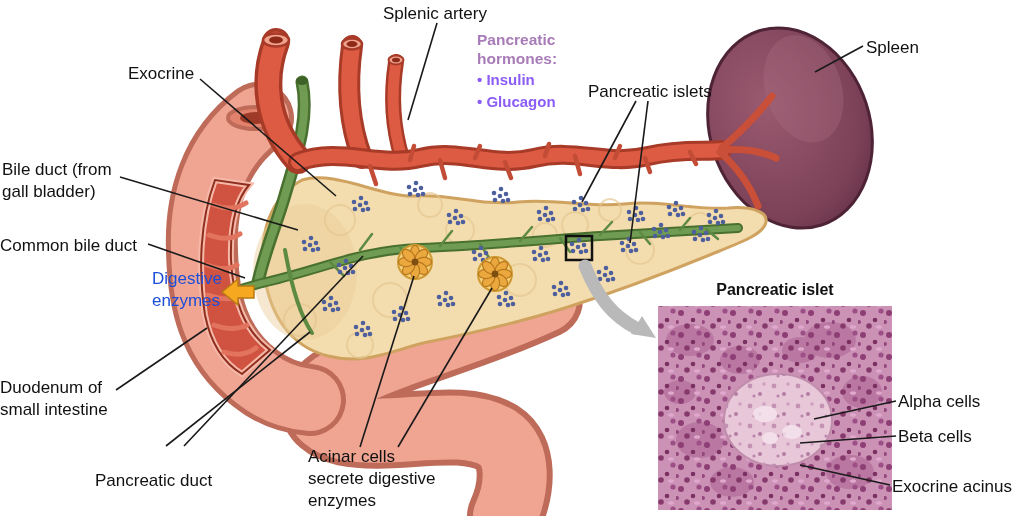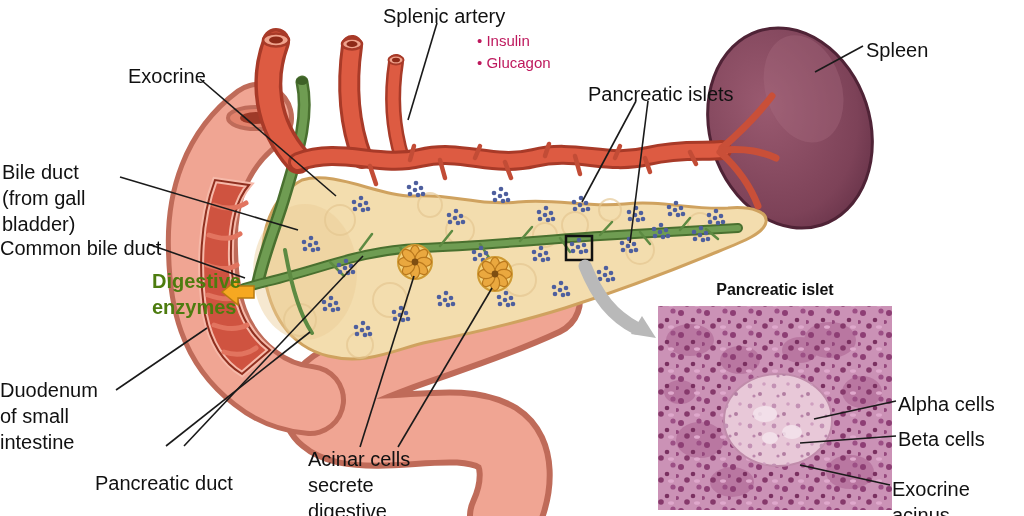--- a/index.html
+++ b/index.html
@@ -1,23 +1,23 @@
 <!DOCTYPE html>
 <html><head>
 <meta charset="utf-8">
 <style>
   *{margin:0;padding:0;box-sizing:border-box}
   html,body{background:#fff}
   body{width:1024px;height:516px;font-family:"Liberation Sans",sans-serif;position:relative;overflow:hidden}
   .stage{position:absolute;left:0;top:0;width:1024px;height:516px}
   svg.art{position:absolute;left:0;top:0;display:block}
-  .lbl{position:absolute;font-size:20px;line-height:1.3;color:#111}
-  .orange{color:#4d7c0f;font-weight:bold}
+  .lbl{position:absolute;font-size:17px;line-height:1.3;color:#111}
+  .orange{color:#1d4ed8;font-weight:normal}
   .mauve-h{color:#a87cb8;font-weight:bold;font-size:15.5px;line-height:1.25}
-  .mauve-i{color:#be185d;font-weight:normal;font-size:15px;line-height:1.45}
+  .mauve-i{color:#8b5cf6;font-weight:bold;font-size:15px;line-height:1.45}
   .bold{font-weight:bold}
   .center{text-align:center}
 </style>
 </head>
 <body>
 
 <div class="stage">
 
   <svg class="art" width="1024" height="516" viewBox="0 0 1024 516">
     <defs>
@@ -251,20 +251,21 @@
       <line x1="398" y1="447" x2="492" y2="288"></line>
       <line x1="896" y1="401" x2="814" y2="419"></line>
       <line x1="896" y1="436" x2="800" y2="443"></line>
       <line x1="890" y1="485" x2="800" y2="465"></line>
     </g>
   </svg>
 
   <div class="lbl" style="left:383px;top:3px">Splenic artery</div>
 
   <div style="position:absolute;left:477px;top:30px;width:110px">
+    <div class="mauve-h">Pancreatic hormones:</div>
     <div class="mauve-i">• Insulin</div>
     <div class="mauve-i">• Glucagon</div>
   </div>
 
   <div class="lbl" style="left:866px;top:37px">Spleen</div>
   <div class="lbl" style="left:128px;top:63px">Exocrine</div>
   <div class="lbl" style="left:588px;top:81px">Pancreatic islets</div>
   <div class="lbl" style="left:2px;top:159px;width:118px">Bile duct (from gall bladder)</div>
   <div class="lbl" style="left:0px;top:235px">Common bile duct</div>
   <div class="lbl orange" style="left:152px;top:268px;width:80px">Digestive enzymes</div>

